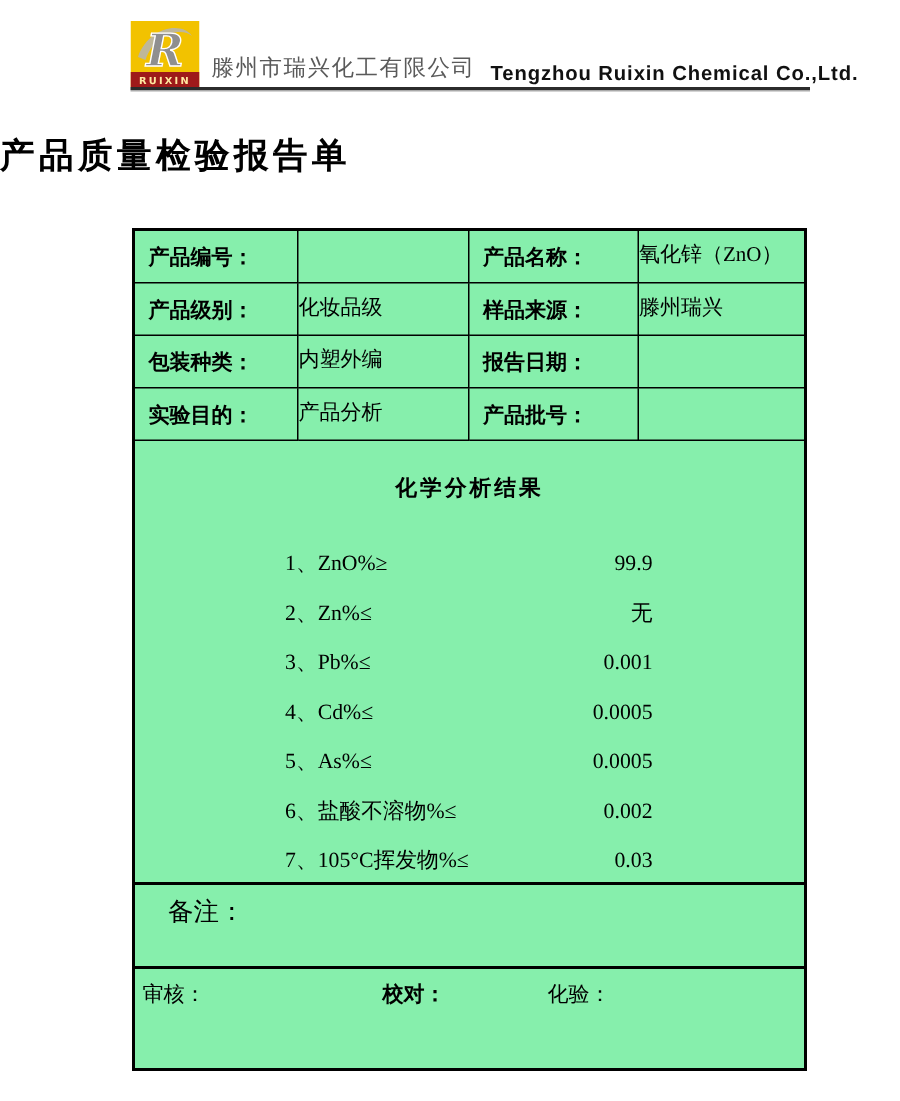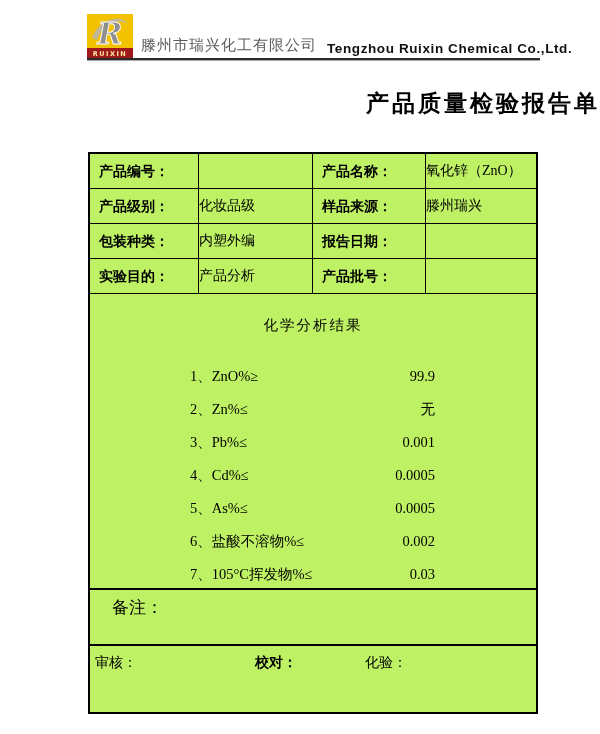--- a/index.html
+++ b/index.html
@@ -43,32 +43,32 @@
   }
   .header-rule {
     position: absolute; left: 87px; top: 58px; width: 453px; height: 3px;
     border-top: 2px solid #2b2b2b;
     border-bottom: 1px solid #aaa;
   }
 
   
   .title {
     position: absolute; left: 0; top: 88px; width: 600px;
-    text-align: right;
+    text-align: left;
     font-family: "Liberation Sans", sans-serif;
     font-weight: bold;
     font-size: 23px;
     letter-spacing: 3px;
   }
 
   
   .doc-table {
     position: absolute; left: 88px; top: 152px; width: 450px;
     border: 2px solid #000;
-    background: #bef264;
+    background: #86efac;
   }
 
   .info-grid {
     display: grid;
     grid-template-columns: 109px 114px 113px 1fr;
   }
   .cell {
     height: 35px;
     line-height: 34px;
     border-bottom: 1px solid #000;
@@ -90,20 +90,21 @@
   .analysis {
     height: 296px;
     border-bottom: 2px solid #000;
     position: relative;
     font-size: 14.5px;
   }
   .analysis-heading {
     padding-top: 22px;
     text-align: center;
     letter-spacing: 2px;
+    font-weight: bold;
   }
   .analysis-items { margin-top: 25px; }
   .analysis-item { position: relative; height: 33px; line-height: 33px; }
   .item-name { position: absolute; left: 100px; white-space: nowrap; text-align: center; }
   .item-value {
     position: absolute; left: 0; width: 345px;
     text-align: right; white-space: nowrap;
   }
 
   .remarks {

